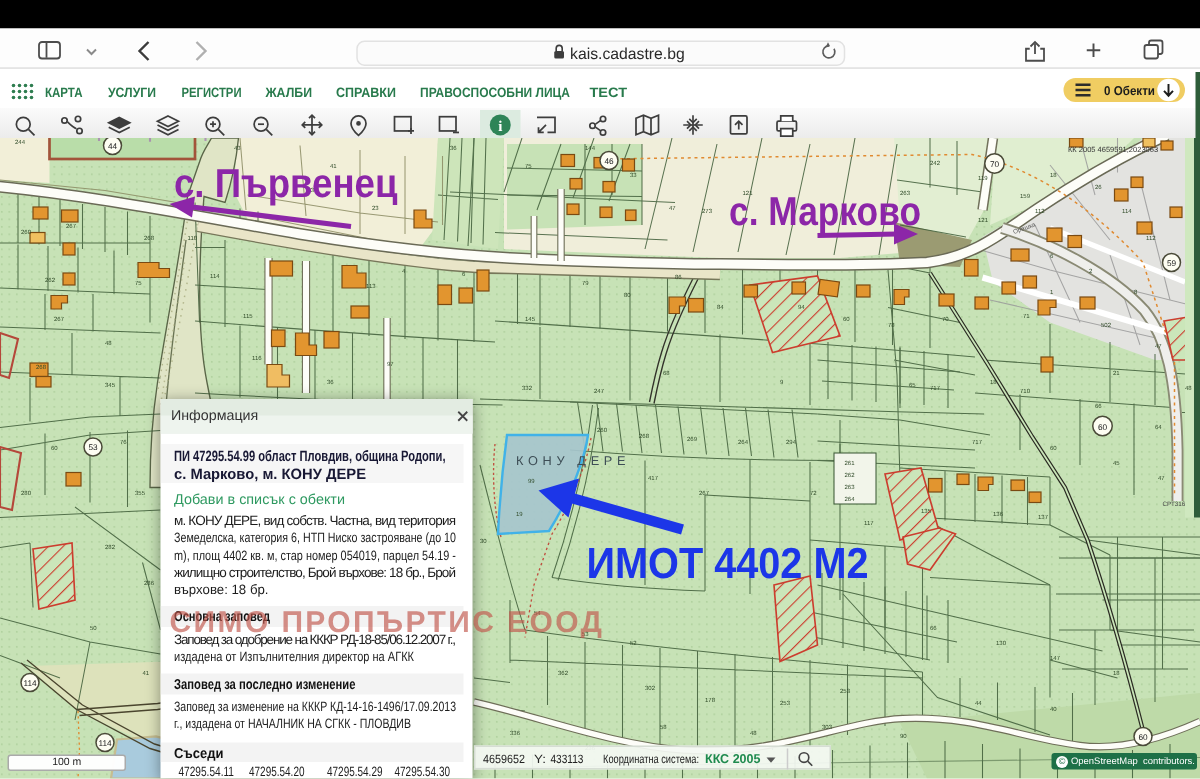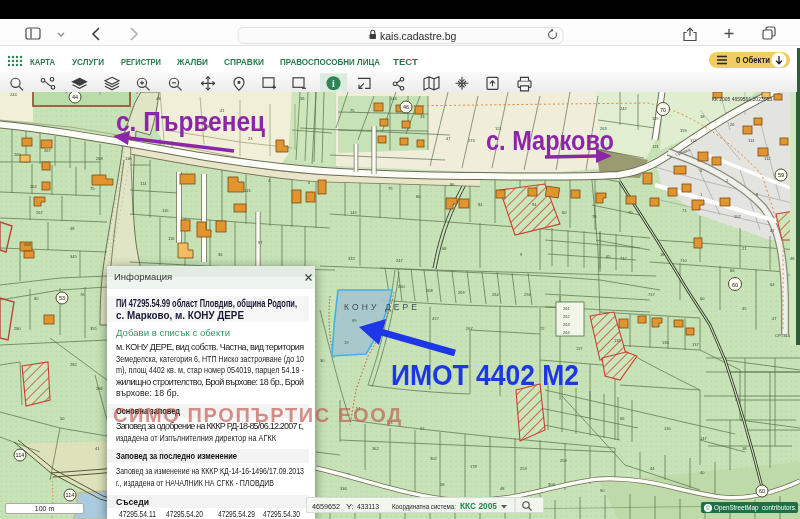--- a/index.html
+++ b/index.html
@@ -588,21 +588,21 @@
     <text x="12" y="251" textLength="37" lengthAdjust="spacingAndGlyphs">47295.54.11</text>
     <text x="59" y="251" textLength="37" lengthAdjust="spacingAndGlyphs">47295.54.20</text>
     <text x="111" y="251" textLength="37" lengthAdjust="spacingAndGlyphs">47295.54.29</text>
     <text x="156" y="251" textLength="37" lengthAdjust="spacingAndGlyphs">47295.54.30</text>
   </g>
 </svg>
 </div>
 
 <div class="abs" style="left:113px;top:404px;width:400px;font-size:20px;font-weight:bold;letter-spacing:1.6px;color:rgba(193,86,76,0.66);z-index:30;">СИМО ПРОПЪРТИС ЕООД</div>
 
-<div class="abs" style="left:306px;top:497px;width:238px;height:16px;background:rgba(244,248,243,0.92);border:1px solid #d6ddd4;box-sizing:border-box;z-index:20;">
+<div class="abs" style="left:316px;top:497px;width:238px;height:16px;background:rgba(244,248,243,0.92);border:1px solid #d6ddd4;box-sizing:border-box;z-index:20;">
   <svg width="238" height="16" viewBox="0 0 238 16" style="position:absolute;left:0;top:0;">
     <text x="5" y="10.5" font-size="8" fill="#222" textLength="28" lengthAdjust="spacingAndGlyphs">4659652</text>
     <text x="39" y="10.5" font-size="8" fill="#222" textLength="8" lengthAdjust="spacingAndGlyphs">Y:</text>
     <text x="50" y="10.5" font-size="8" fill="#222" textLength="22" lengthAdjust="spacingAndGlyphs">433113</text>
     <text x="85" y="10.5" font-size="8" fill="#222" textLength="64" lengthAdjust="spacingAndGlyphs">Координатна система:</text>
     <text x="153" y="10.5" font-size="8.5" font-weight="bold" fill="#1e8a4e" textLength="37" lengthAdjust="spacingAndGlyphs">ККС 2005</text>
     <path d="M194 7 l3 3.5 3-3.5 z" fill="#555"></path>
     <line x1="208" y1="1" x2="208" y2="15" stroke="#ccc"></line>
     <circle cx="219" cy="7" r="3.2" fill="none" stroke="#444" stroke-width="1.1"></circle>
     <line x1="221.5" y1="9.5" x2="224.5" y2="12.5" stroke="#444" stroke-width="1.1"></line>

